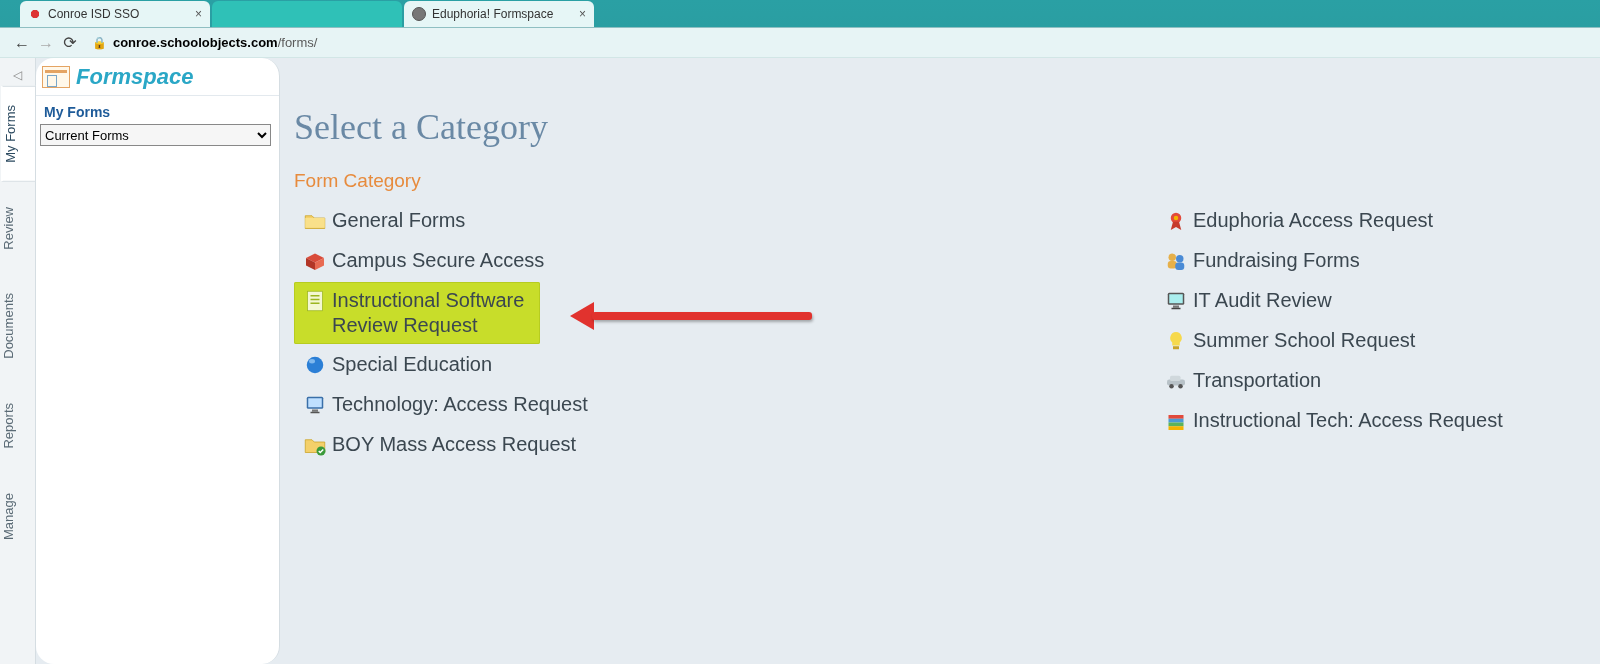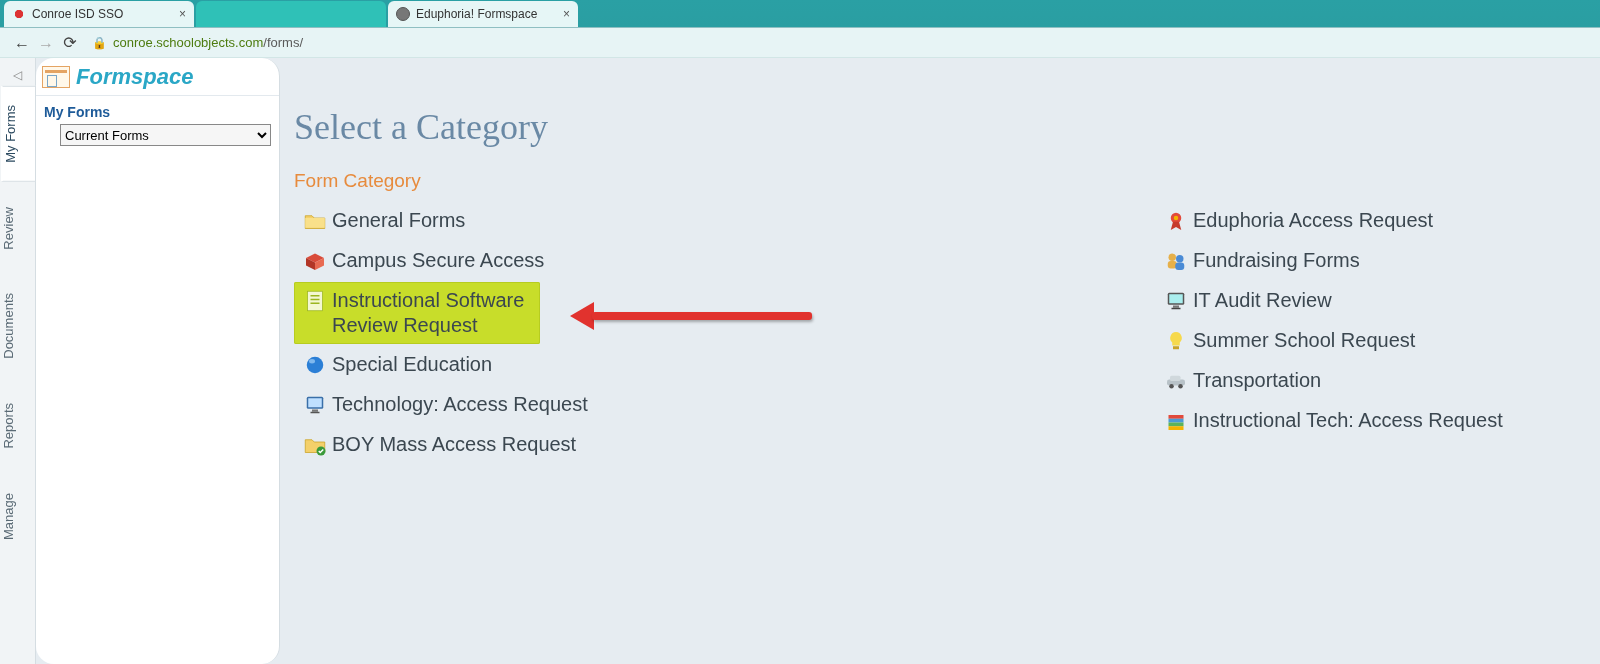--- a/index.html
+++ b/index.html
@@ -1,49 +1,49 @@
 <!DOCTYPE html>
 <html><head>
 <meta charset="utf-8">
 <style>
   * { box-sizing: border-box; margin: 0; padding: 0; }
   body { font-family: "Segoe UI", Arial, sans-serif; background: #fff; width:1600px; height:664px; overflow:hidden; }
   
   
   .browser-chrome { width:100%; }
-  .tab-strip { height:28px; background: linear-gradient(#2aa0a4,#2a9ea2); display:flex; align-items:center; padding-left:4px; border-bottom:1px solid #8fbfc2;}
+  .tab-strip { height:28px; background: linear-gradient(#2aa0a4,#2a9ea2); display:flex; align-items:center; padding-left:20px; border-bottom:1px solid #8fbfc2;}
   .tab { height:26px; width:190px; background:#e6f6f6; border-radius:6px 6px 0 0; margin-right:2px; display:flex; align-items:center; padding:0 8px; font-size:12px; color:#333; position:relative;}
   .tab.inactive { background:#2fc1b7; color:#135b56; }
   .tab .favicon { width:14px; height:14px; margin-right:6px; border-radius:50%; display:inline-block; }
   .tab .close { margin-left:auto; font-size:12px; color:#555; }
   .addr-bar { height:30px; background:#e7f4f5; display:flex; align-items:center; padding:0 10px; font-size:13px; color:#555; border-bottom:1px solid #d2e6e6;}
   .nav-btn { width:24px; text-align:center; color:#444; font-size:16px; cursor:pointer;}
   .nav-btn.dis{color:#aaa;}
   .url-area { display:flex; align-items:center; margin-left:10px; flex:1;}
   .lock { font-size:12px; color:#6a6a6a; margin-right:6px;}
   .url { color:#5a5a5a; }
-  .url .domain{ color:#4d7c0f;}
+  .url .domain{ color:#000000;font-weight:bold;}
   
   
   .app { display:flex; height:calc(664px - 58px); width:100%; background:#e6ecf1; }
   .side-tabs { width:36px; background:#f1f4f6; border-right:1px solid #d5dde2; display:flex; flex-direction:column; align-items:center; padding-top:10px;}
   .side-tabs .stab { writing-mode: vertical-rl; transform: rotate(180deg); font-size:13px; color:#5a6a75; padding:18px 0; border:1px solid transparent; border-left:none; cursor:pointer; width:100%; text-align:center; }
   .side-tabs .stab.active { background:#fff; border:1px solid #d5dde2; border-right:2px solid #fff; color:#2c4a60; margin-right:-1px; position:relative; z-index:2;}
   .side-tabs .stab + .stab { margin-top:6px;}
   .side-tabs .collapse { font-size:12px; color:#888; margin-bottom:4px; cursor:pointer;}
   
   .left-pane { width:244px; background:#fff; border-right:1px solid #d5dde2; display:flex; flex-direction:column;border-radius:18px;}
   .brand-row { height:38px; display:flex; align-items:center; padding-left:6px; border-bottom:1px solid #e3e9ee;}
   .brand-icon { width:28px; height:22px; border:1px solid #e4a463; background:#fff8ea; position:relative; margin-right:6px;}
   .brand-icon::before{ content:""; position:absolute; left:2px; right:2px; top:3px; height:3px; background:#e4a463;}
   .brand-icon::after{ content:""; position:absolute; left:4px; top:8px; width:8px; height:10px; border:1px solid #7aa7c9;}
   .brand-text { font-size:22px; font-weight:600; color:#2aa7c6; font-style:italic;}
   
   .my-forms-head { padding:8px 8px 4px 8px; font-size:14px; color:#1e5b99; font-weight:600;}
-  .forms-select { margin:0 8px 10px 24px; }
+  .forms-select { margin:0 8px 10px 4px; }
   .forms-select select { width:100%; height:22px; font-size:13px; border:1px solid #888; background:#f6f6f6;}
   .no-forms { text-align:center; color:#bcd0db; font-size:24px; line-height:1.3; padding:28px 10px; font-weight:400;}
   
   .main { flex:1; background:#e6ecf1; padding:0 20px 20px 14px; overflow:auto; position:relative;}
   .main-brand { height:38px; display:flex; align-items:center;}
   .page-title { font-size:36px; color:#6a89a5; font-weight:400; margin-top:10px;font-family:Liberation Serif, serif;}
   .section-title { color:#e78b3d; font-size:19px; margin:22px 0 8px 0; font-weight:400;}
   
   .cat-columns { display:flex; gap:31px; }
   .cat-col { width:560px; }

